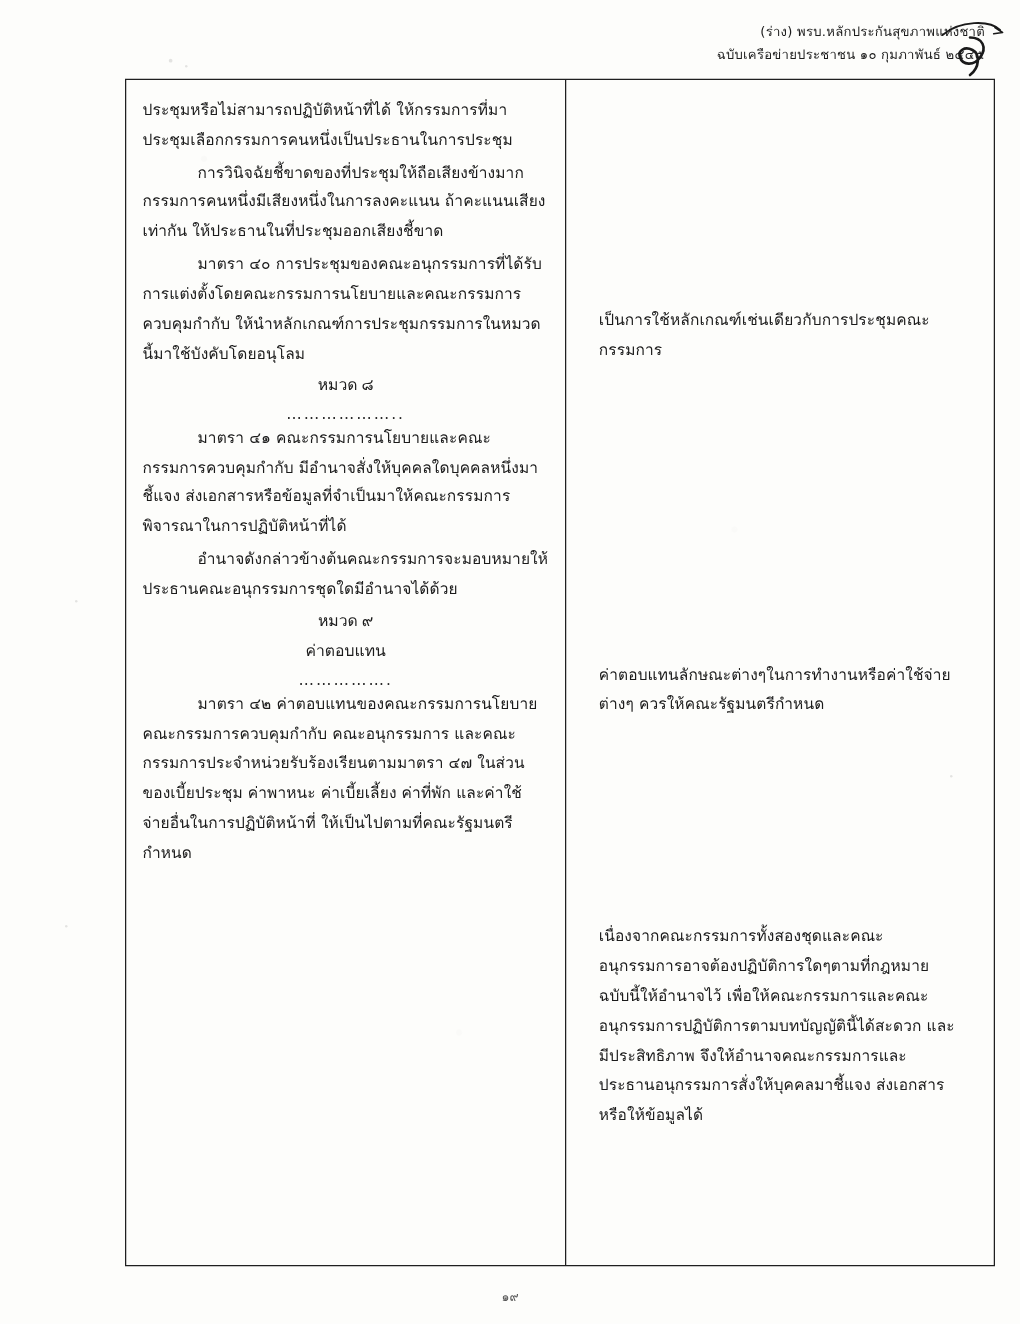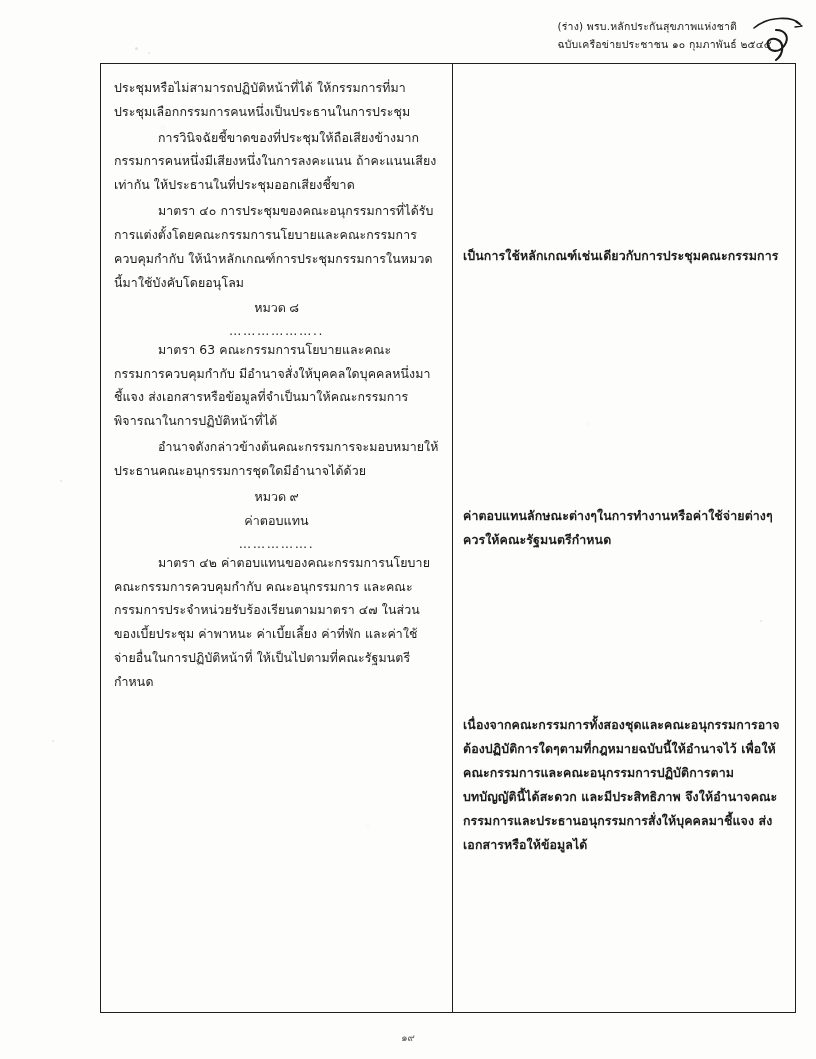--- a/index.html
+++ b/index.html
@@ -21,21 +21,22 @@
     inset: 0;
     background:
       radial-gradient(circle at 20% 12%, rgba(0,0,0,0.015) 0 2px, transparent 3px),
       radial-gradient(circle at 72% 40%, rgba(0,0,0,0.012) 0 2px, transparent 3px),
       radial-gradient(circle at 45% 78%, rgba(0,0,0,0.012) 0 2px, transparent 3px),
       #fdfdfb;
   }
   .header {
     position: absolute;
     top: 18px;
-    right: 44px;
+    right: 28px;
+    text-align: right;
     font-size: 10.5px;
     line-height: 1.7;
     color: #1c1c1c;
     letter-spacing: 0.2px;
   }
   .header div { white-space: nowrap; }
 
   .page-number-mark {
     position: absolute;
     top: 10px;
@@ -90,24 +91,23 @@
     text-align: center;
     font-size: 12.4px;
     letter-spacing: 1.6px;
     color: #2a2a2a;
     margin: 2px 0 0 0;
   }
 
   .right-para {
     font-size: 12.4px;
     line-height: 1.92;
-    margin: 0;
+    margin: 16px;
     color: #1b1b1b;
     letter-spacing: 0.1px;
-    font-weight: bold;
   }
   .right-block-1 { margin-top: 168px; }
   .right-block-2 { margin-top: 162px; }
   .right-block-3 { margin-top: 236px; }
 
   .footer-num {
     position: absolute;
     bottom: 14px;
     left: 0;
     right: 0;
@@ -148,21 +148,21 @@
 
     <div class="col-left">
       <p class="para">ประชุมหรือไม่สามารถปฏิบัติหน้าที่ได้   ให้กรรมการที่มาประชุมเลือกกรรมการคนหนึ่งเป็นประธานในการประชุม</p>
       <p class="para indent">การวินิจฉัยชี้ขาดของที่ประชุมให้ถือเสียงข้างมาก กรรมการคนหนึ่งมีเสียงหนึ่งในการลงคะแนน   ถ้าคะแนนเสียงเท่ากัน ให้ประธานในที่ประชุมออกเสียงชี้ขาด</p>
 
       <p class="para indent gap-m">มาตรา ๔๐      การประชุมของคณะอนุกรรมการที่ได้รับการแต่งตั้งโดยคณะกรรมการนโยบายและคณะกรรมการควบคุมกำกับ   ให้นำหลักเกณฑ์การประชุมกรรมการในหมวดนี้มาใช้บังคับโดยอนุโลม</p>
 
       <p class="section-head gap-l">หมวด ๘</p>
       <p class="dots">………………..</p>
 
-      <p class="para indent gap-m">มาตรา 63      คณะกรรมการนโยบายและคณะกรรมการควบคุมกำกับ   มีอำนาจสั่งให้บุคคลใดบุคคลหนึ่งมาชี้แจง ส่งเอกสารหรือข้อมูลที่จำเป็นมาให้คณะกรรมการพิจารณาในการปฏิบัติหน้าที่ได้</p>
+      <p class="para indent gap-m">มาตรา ๔๑      คณะกรรมการนโยบายและคณะกรรมการควบคุมกำกับ   มีอำนาจสั่งให้บุคคลใดบุคคลหนึ่งมาชี้แจง ส่งเอกสารหรือข้อมูลที่จำเป็นมาให้คณะกรรมการพิจารณาในการปฏิบัติหน้าที่ได้</p>
       <p class="para indent">อำนาจดังกล่าวข้างต้นคณะกรรมการจะมอบหมายให้ประธานคณะอนุกรรมการชุดใดมีอำนาจได้ด้วย</p>
 
       <p class="section-head gap-l">หมวด ๙</p>
       <p class="section-head">ค่าตอบแทน</p>
       <p class="dots">…………….</p>
 
       <p class="para indent gap-m">มาตรา ๔๒      ค่าตอบแทนของคณะกรรมการนโยบาย  คณะกรรมการควบคุมกำกับ  คณะอนุกรรมการ  และคณะกรรมการประจำหน่วยรับร้องเรียนตามมาตรา ๔๗ ในส่วนของเบี้ยประชุม ค่าพาหนะ ค่าเบี้ยเลี้ยง ค่าที่พัก และค่าใช้จ่ายอื่นในการปฏิบัติหน้าที่ ให้เป็นไปตามที่คณะรัฐมนตรีกำหนด</p>
     </div>
 
     <div class="col-right">

